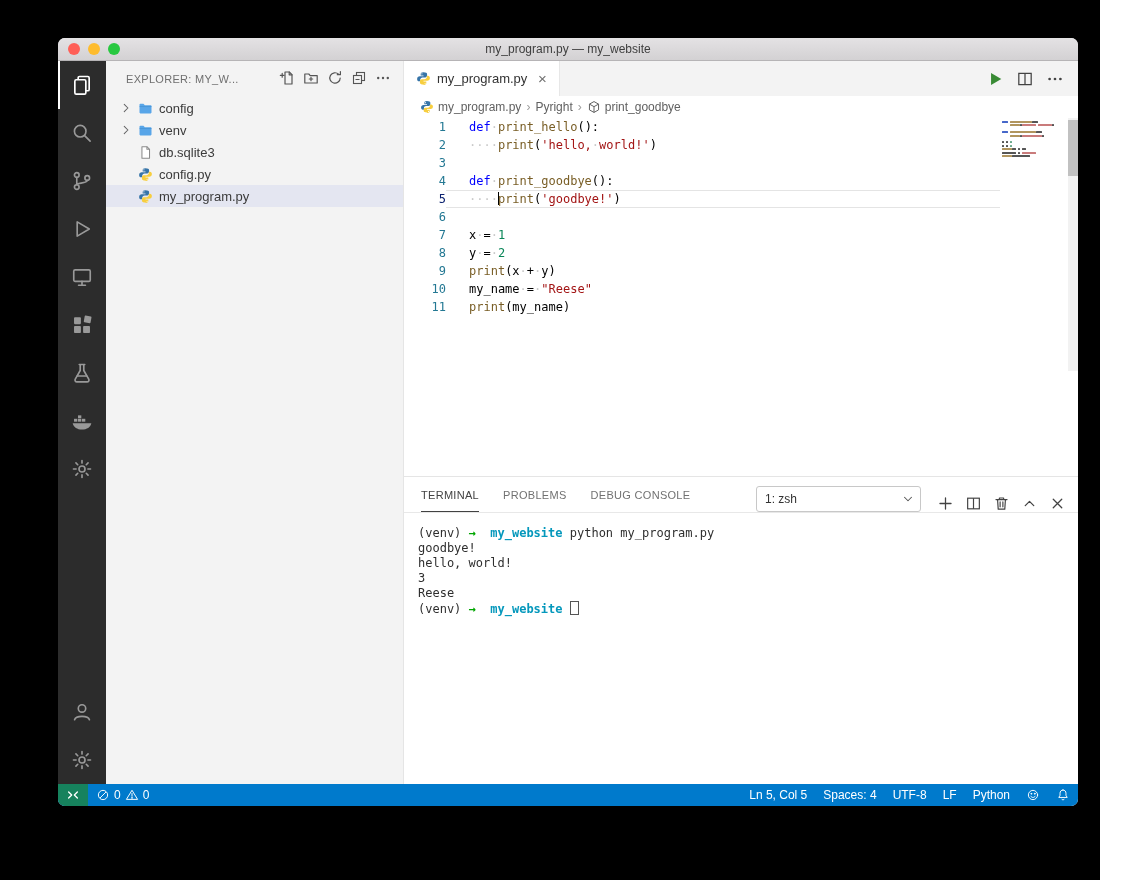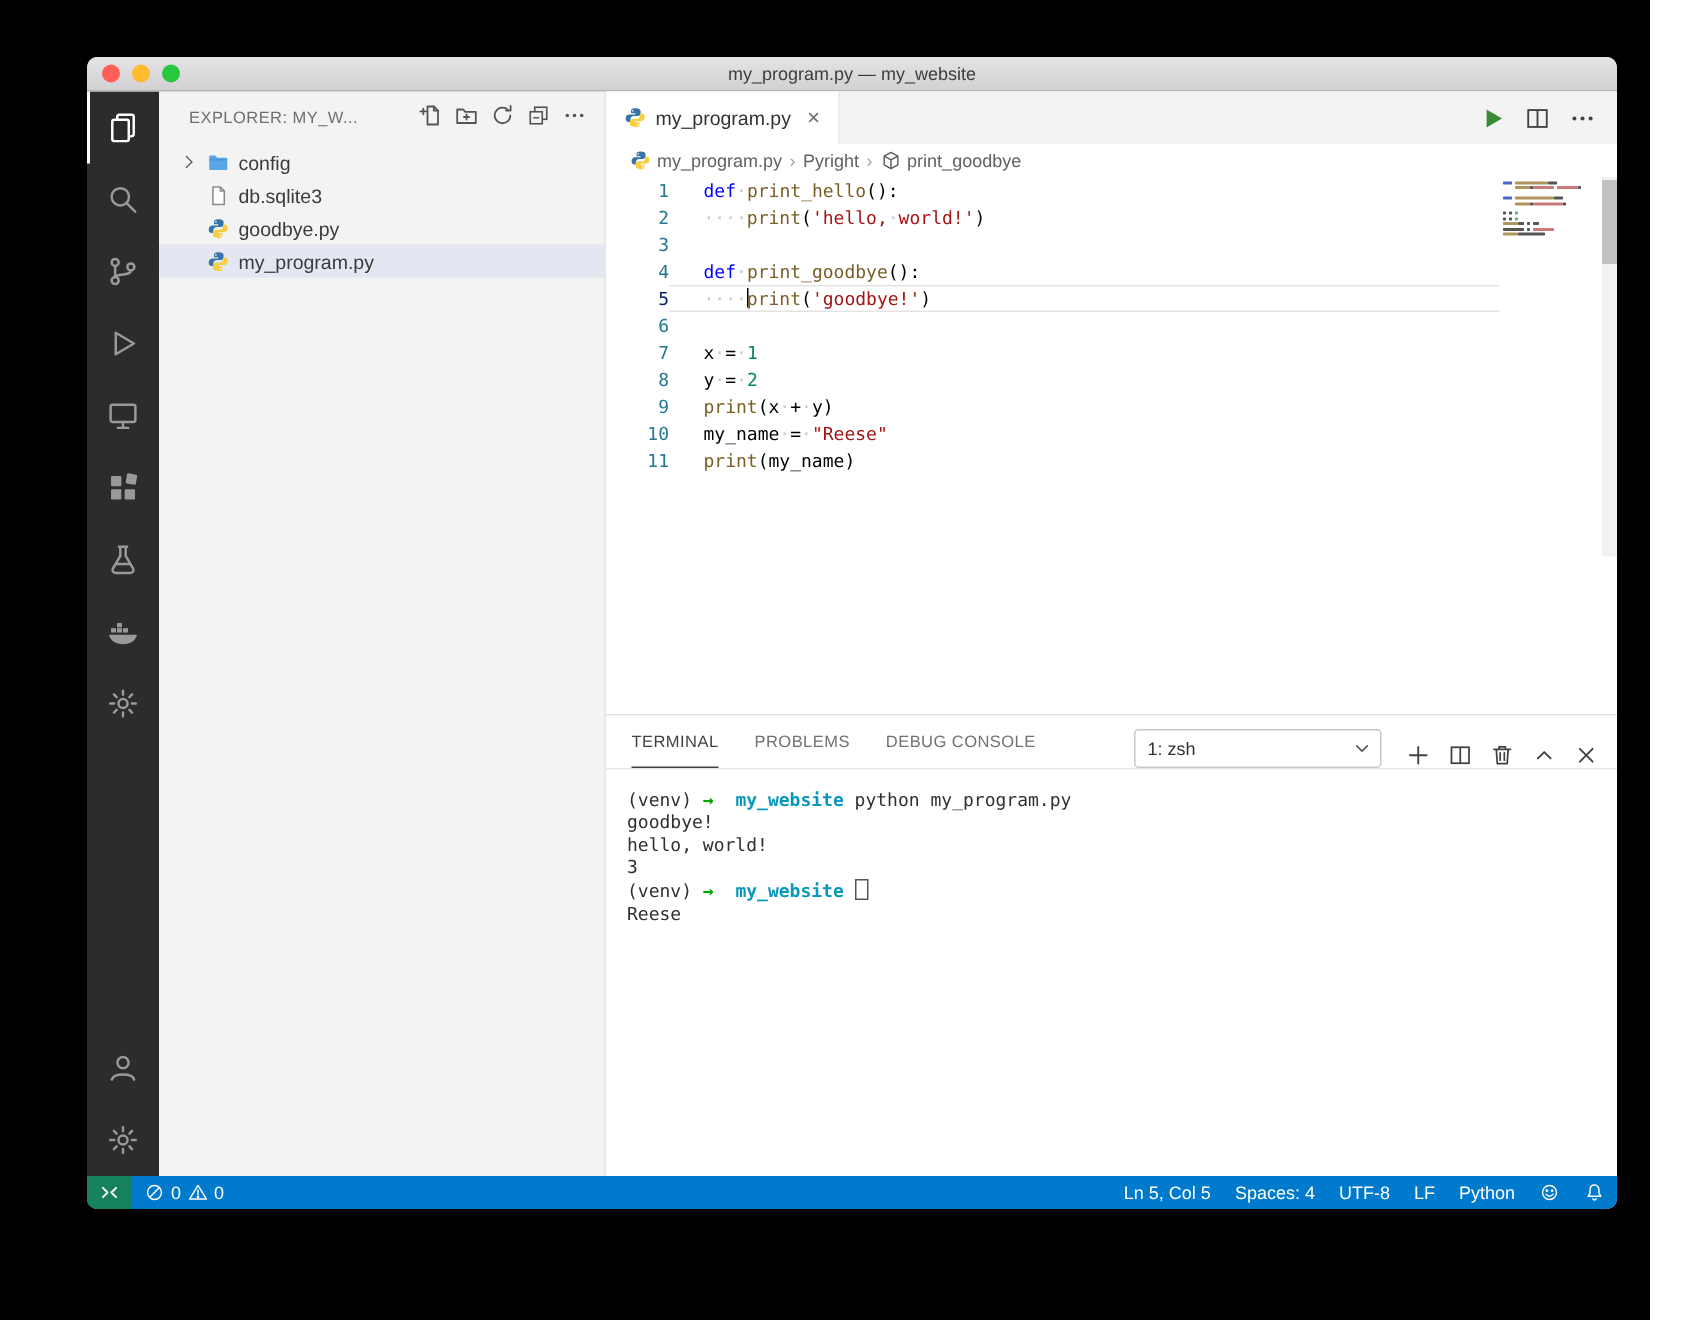--- a/index.html
+++ b/index.html
@@ -230,40 +230,54 @@
               </span>
               <span class="tree-icon">
                 <svg viewBox="0 0 16 16">
                   <path d="M1.6 3.8c0-.5.4-.9.9-.9h3.3l1.5 1.5h6.2c.5 0 .9.4.9.9v7c0 .5-.4.9-.9.9H2.5c-.5 0-.9-.4-.9-.9z" fill="#58a5e8"></path>
                   <path d="M1.7 5.9h12.6" stroke="#4694d6" stroke-width=".9"></path>
                 </svg>
               </span>
               <span class="tree-label">config</span>
             </div>
             <div class="tree-row">
+              <span class="chev">
+                <svg viewBox="0 0 16 16" fill="none" stroke="currentColor" stroke-width="1.2" stroke-linecap="round" stroke-linejoin="round">
+                  <path d="M6 3.8L10.2 8 6 12.2"></path>
+                </svg>
+              </span>
+              <span class="tree-icon">
+                <svg viewBox="0 0 16 16">
+                  <path d="M1.6 3.8c0-.5.4-.9.9-.9h3.3l1.5 1.5h6.2c.5 0 .9.4.9.9v7c0 .5-.4.9-.9.9H2.5c-.5 0-.9-.4-.9-.9z" fill="#58a5e8"></path>
+                  <path d="M1.7 5.9h12.6" stroke="#4694d6" stroke-width=".9"></path>
+                </svg>
+              </span>
+              <span class="tree-label">venv</span>
+            </div>
+            <div class="tree-row">
               <span class="chev empty"></span>
               <span class="tree-icon">
                 <svg viewBox="0 0 16 16" fill="#fff" stroke="#8a8a8a" stroke-width="1.1" stroke-linejoin="round">
                   <path d="M4.2 1.8h5.3l2.8 2.8v9.6H4.2z"></path>
                   <path d="M9.5 1.8v2.8h2.8" fill="none"></path>
                 </svg>
               </span>
               <span class="tree-label">db.sqlite3</span>
             </div>
             <div class="tree-row">
               <span class="chev empty"></span>
               <span class="tree-icon">
                 <svg viewBox="0 0 16 16">
                   <path d="M7.9 1.2c-2.3 0-2.9.9-2.9 2v1.6h3v.8H4c-1.6 0-2.8 1-2.8 2.9 0 1.4.7 2.5 2.1 2.5h1.2V9.2c0-1.3 1.1-2.4 2.5-2.4h2.9c1.1 0 1.9-.9 1.9-2V3.2c0-1.2-1.1-2-3.9-2z" fill="#3674a8"></path>
                   <path d="M8.1 14.8c2.3 0 2.9-.9 2.9-2v-1.6H8v-.8h4c1.6 0 2.8-1 2.8-2.9 0-1.4-.7-2.5-2.1-2.5h-1.2v1.4c0 1.3-1.1 2.4-2.5 2.4H6.1c-1.1 0-1.9.9-1.9 2v1.6c0 1.2 1.1 2 3.9 2z" fill="#f7ce3e"></path>
                   <circle cx="6.3" cy="3" r=".6" fill="#fff"></circle>
                   <circle cx="9.7" cy="13" r=".6" fill="#fff"></circle>
                 </svg>
               </span>
-              <span class="tree-label">goodbye.py</span>
+              <span class="tree-label">config.py</span>
             </div>
             <div class="tree-row selected">
               <span class="chev empty"></span>
               <span class="tree-icon">
                 <svg viewBox="0 0 16 16">
                   <path d="M7.9 1.2c-2.3 0-2.9.9-2.9 2v1.6h3v.8H4c-1.6 0-2.8 1-2.8 2.9 0 1.4.7 2.5 2.1 2.5h1.2V9.2c0-1.3 1.1-2.4 2.5-2.4h2.9c1.1 0 1.9-.9 1.9-2V3.2c0-1.2-1.1-2-3.9-2z" fill="#3674a8"></path>
                   <path d="M8.1 14.8c2.3 0 2.9-.9 2.9-2v-1.6H8v-.8h4c1.6 0 2.8-1 2.8-2.9 0-1.4-.7-2.5-2.1-2.5h-1.2v1.4c0 1.3-1.1 2.4-2.5 2.4H6.1c-1.1 0-1.9.9-1.9 2v1.6c0 1.2 1.1 2 3.9 2z" fill="#f7ce3e"></path>
                   <circle cx="6.3" cy="3" r=".6" fill="#fff"></circle>
                   <circle cx="9.7" cy="13" r=".6" fill="#fff"></circle>
                 </svg>
@@ -471,22 +485,22 @@
                 <div class="pa-btn"><svg viewBox="0 0 16 16" fill="none" stroke="currentColor" stroke-width="1.2" stroke-linecap="round" stroke-linejoin="round">
                     <path d="M4 4l8 8M12 4l-8 8"></path>
                   </svg></div>
               </div>
           </div>
           <div class="terminal" id="terminal">
               <div class="term-line"><span>(venv) </span><span class="tk-arrow">→</span><span>  </span><span class="tk-dir">my_website</span><span> python my_program.py</span></div>
               <div class="term-line"><span>goodbye!</span></div>
               <div class="term-line"><span>hello, world!</span></div>
               <div class="term-line"><span>3</span></div>
+              <div class="term-line"><span>Reese</span></div>
               <div class="term-line"><span>(venv) </span><span class="tk-arrow">→</span><span>  </span><span class="tk-dir">my_website</span><span> </span><span class="term-caret"></span></div>
-              <div class="term-line"><span>Reese</span></div>
             </div>
         </div>
       </div>
     </div>
 
     <div class="statusbar">
       <div class="sb-left" id="sb-left">
           <div class="sb-item remote">
             <span class="sb-ic"><svg viewBox="0 0 16 16" fill="none" stroke="currentColor" stroke-width="1.5" stroke-linecap="round" stroke-linejoin="round">
                 <path d="M3 4.5L6.5 8 3 11.5M13 4.5L9.5 8l3.5 3.5"></path>

